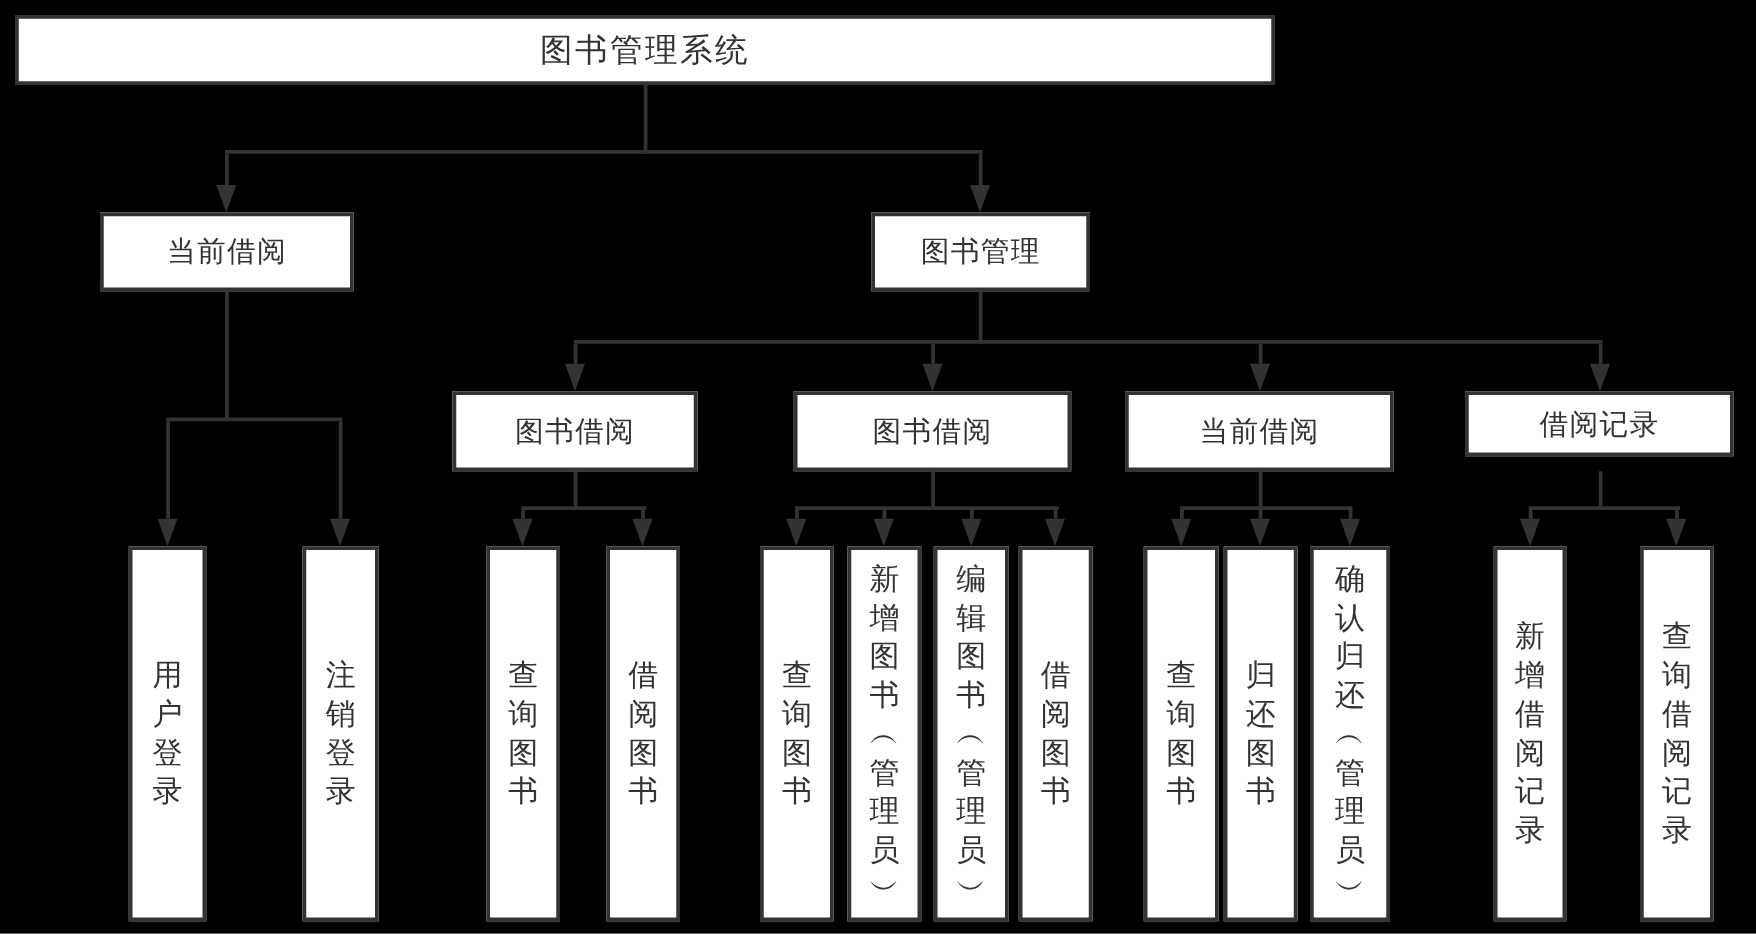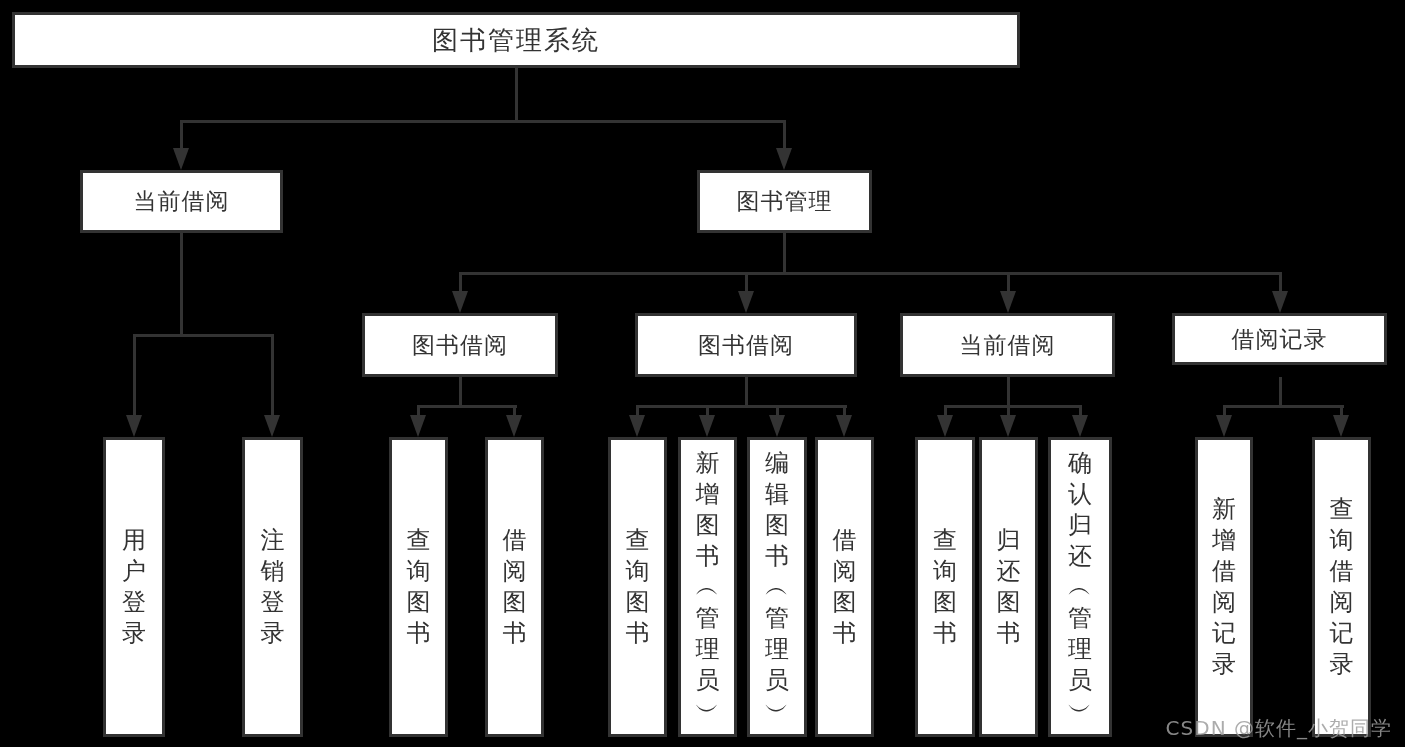--- a/index.html
+++ b/index.html
@@ -235,15 +235,14 @@
     <span class="vtext">
         <span class="vchar">查</span>
         <span class="vchar">询</span>
         <span class="vchar">借</span>
         <span class="vchar">阅</span>
         <span class="vchar">记</span>
         <span class="vchar">录</span>
       </span>
   </div>
 
-  <div class="watermark">CSDN @软件_小贺同学</div>
 
 </div>
 
 </body></html>

